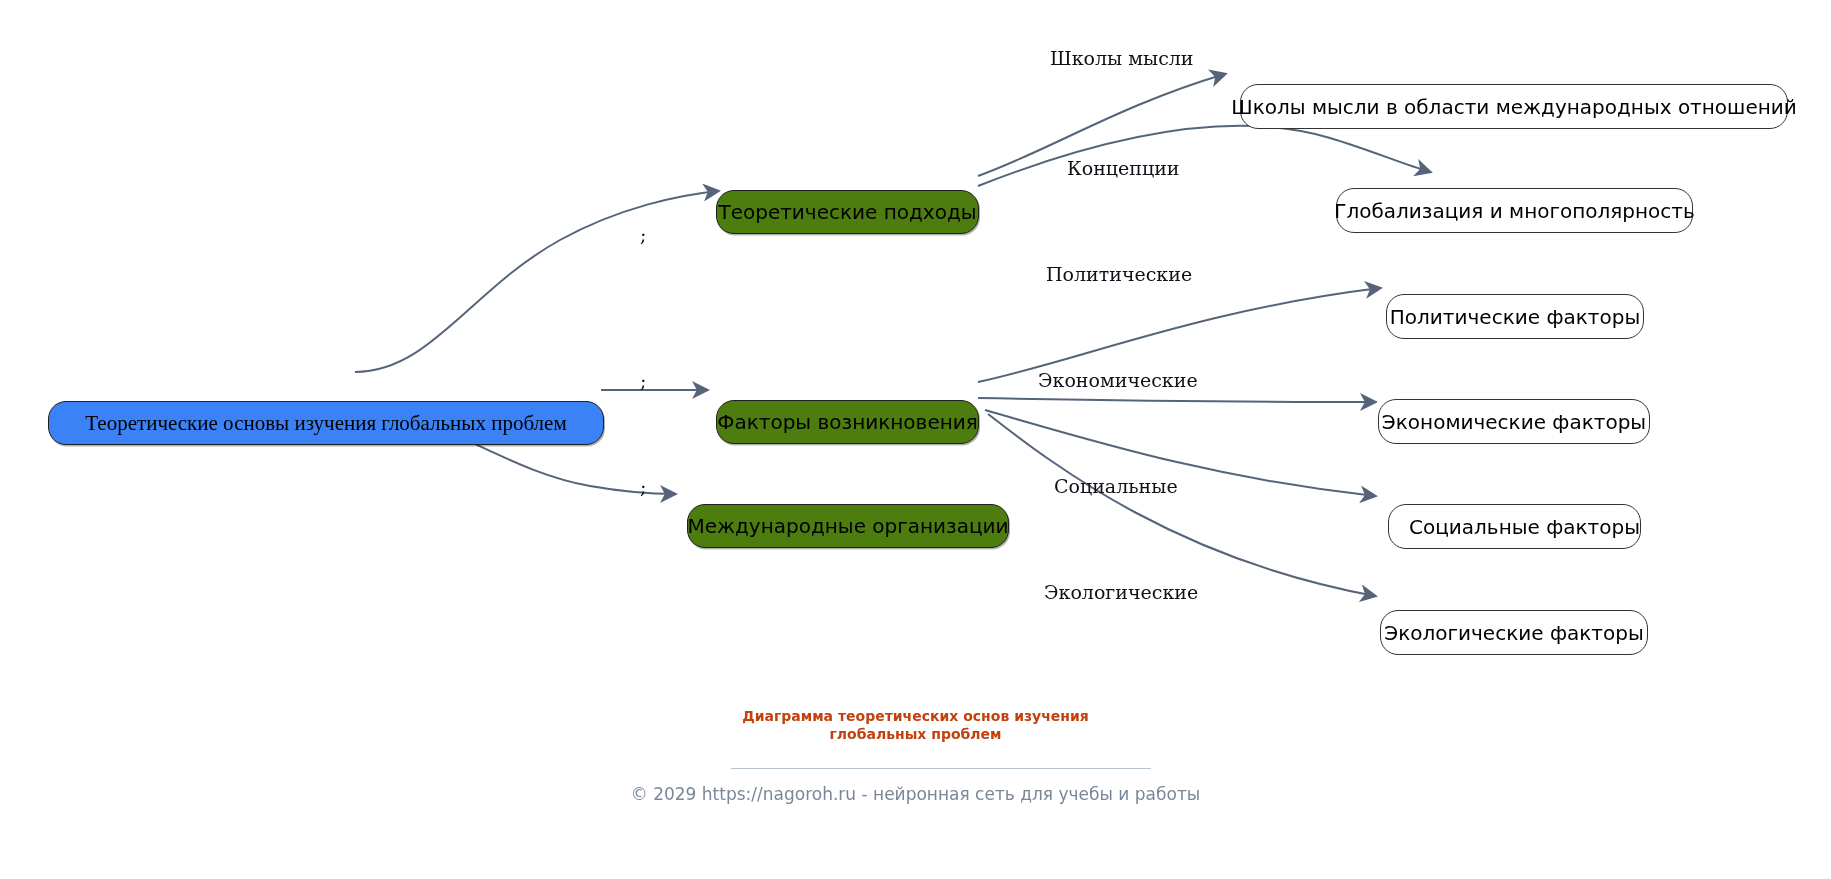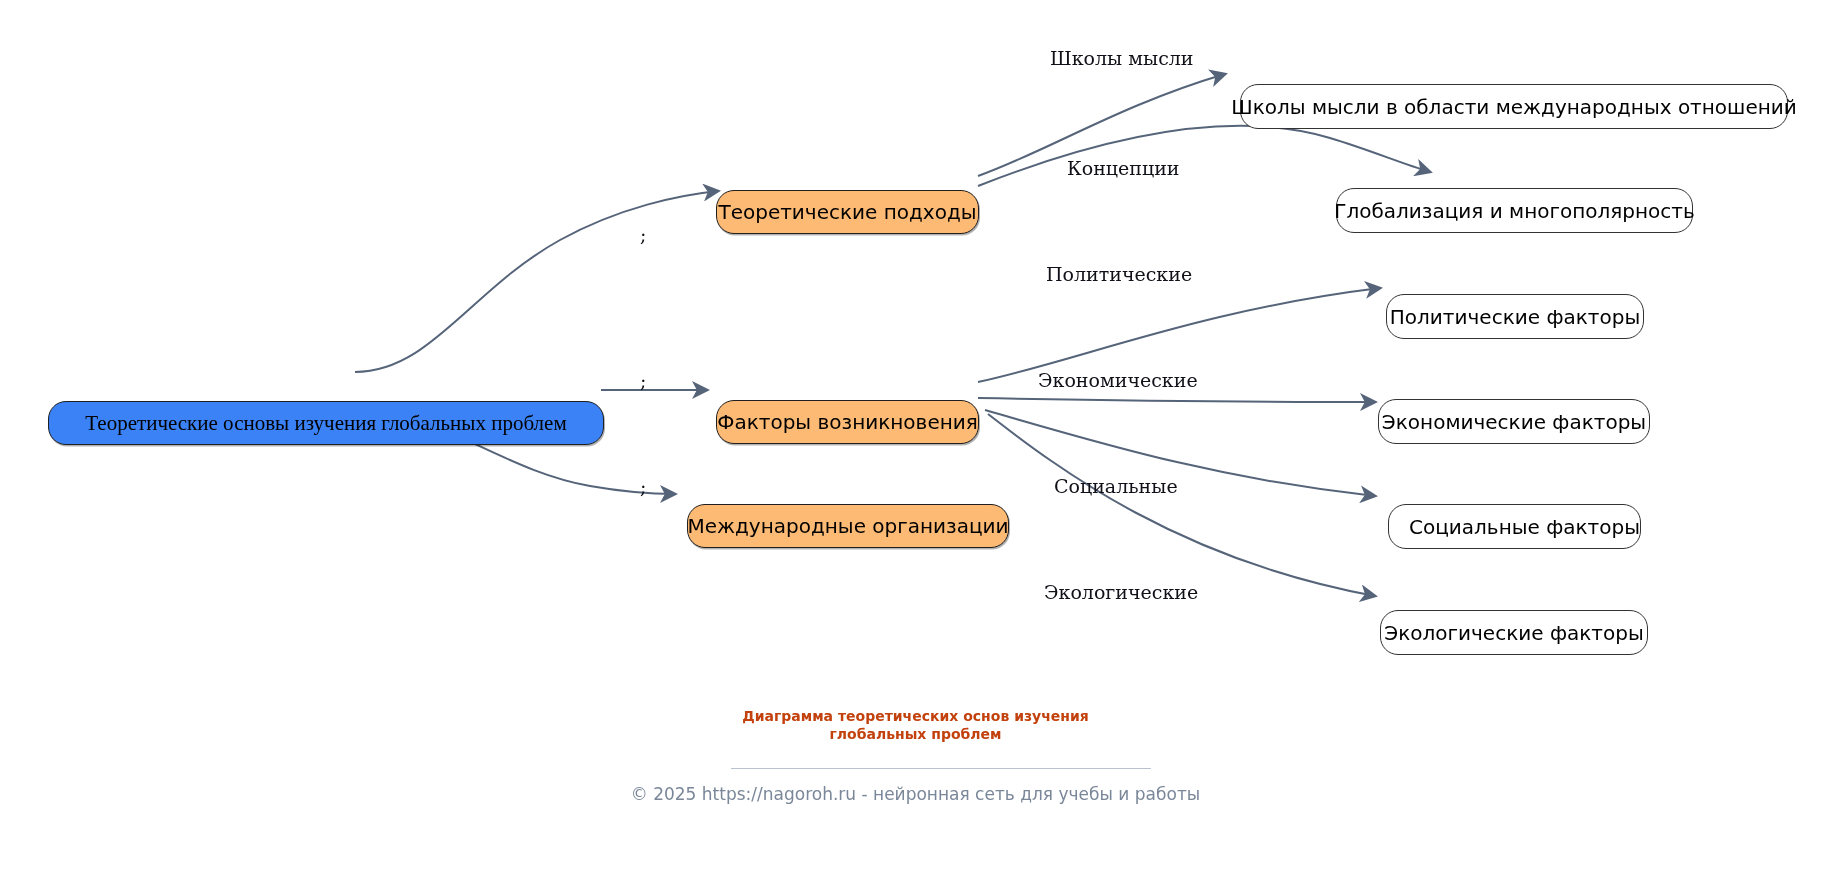--- a/index.html
+++ b/index.html
@@ -43,21 +43,21 @@
     color: #000000;
     margin-top: 32px;
   }
   .node-root {
     background: #3b82f6;
     border: 1.4px solid #1f1f1f;
     box-shadow: 1px 1.5px 0px rgba(0,0,0,0.30);
     font-family: Liberation Serif, serif;
   }
   .node-branch {
-    background: #fdba74;
+    background: #4d7c0f;
     border: 1.4px solid #1f1f1f;
     box-shadow: 1px 1.5px 0px rgba(0,0,0,0.30);
   }
   .node-leaf {
     background: #ffffff;
     border: 1.9px solid #333333;
   }
   .edge-label {
     position: absolute;
     font-family: "DejaVu Serif", serif;
@@ -190,15 +190,15 @@
 
   <div class="edge-label" style="left:1044px; top:583px;">Экологические</div>
 
   <div id="footer-title">
     <span>Диаграмма теоретических основ изучения</span><br>
     <span>глобальных проблем</span>
   </div>
 
   <div id="footer-rule"></div>
 
-  <div id="footer-credit">© 2025 https://nagoroh.ru - нейронная сеть для учебы и работы</div>
+  <div id="footer-credit">© 2029 https://nagoroh.ru - нейронная сеть для учебы и работы</div>
 
 </div>
 
 </body></html>

